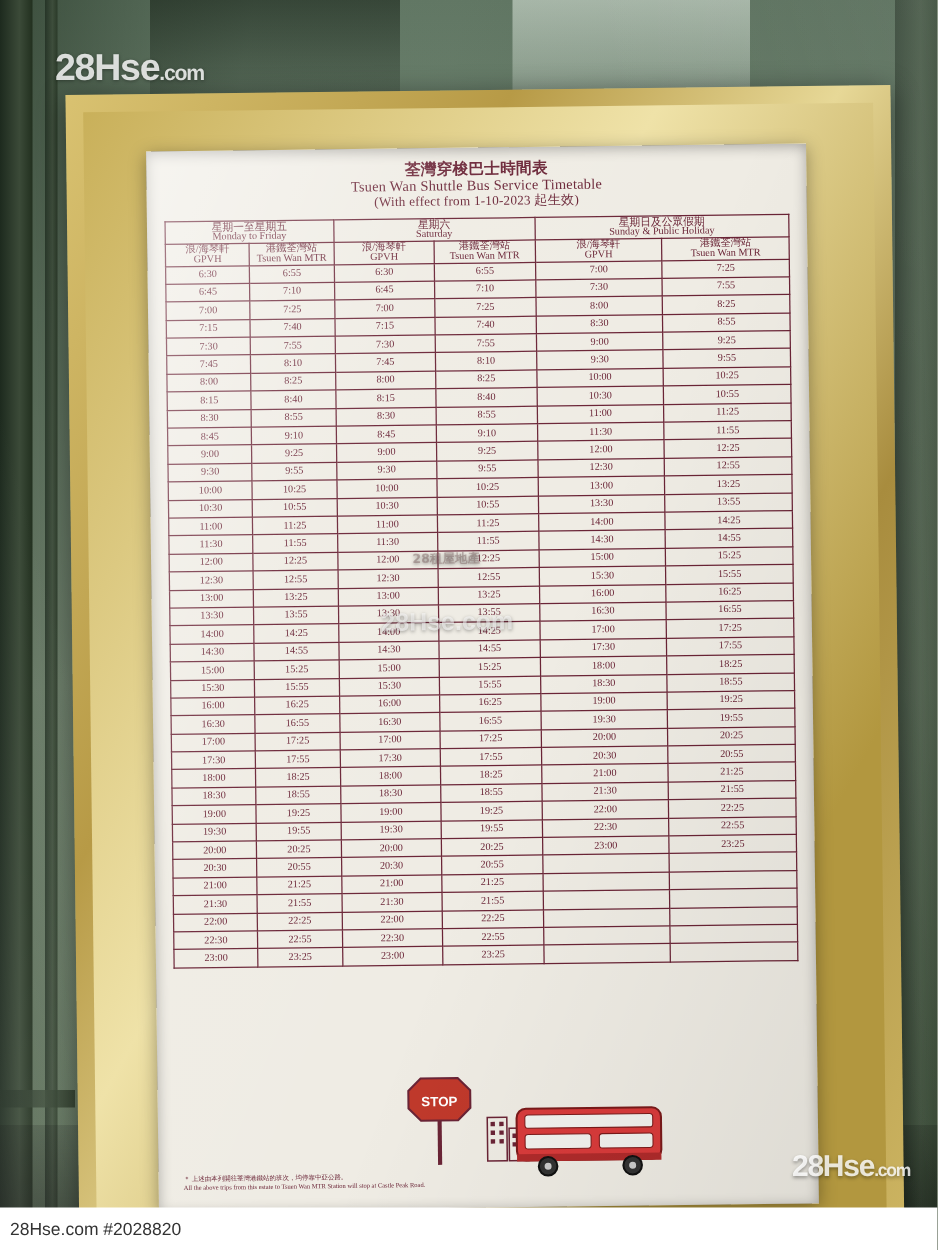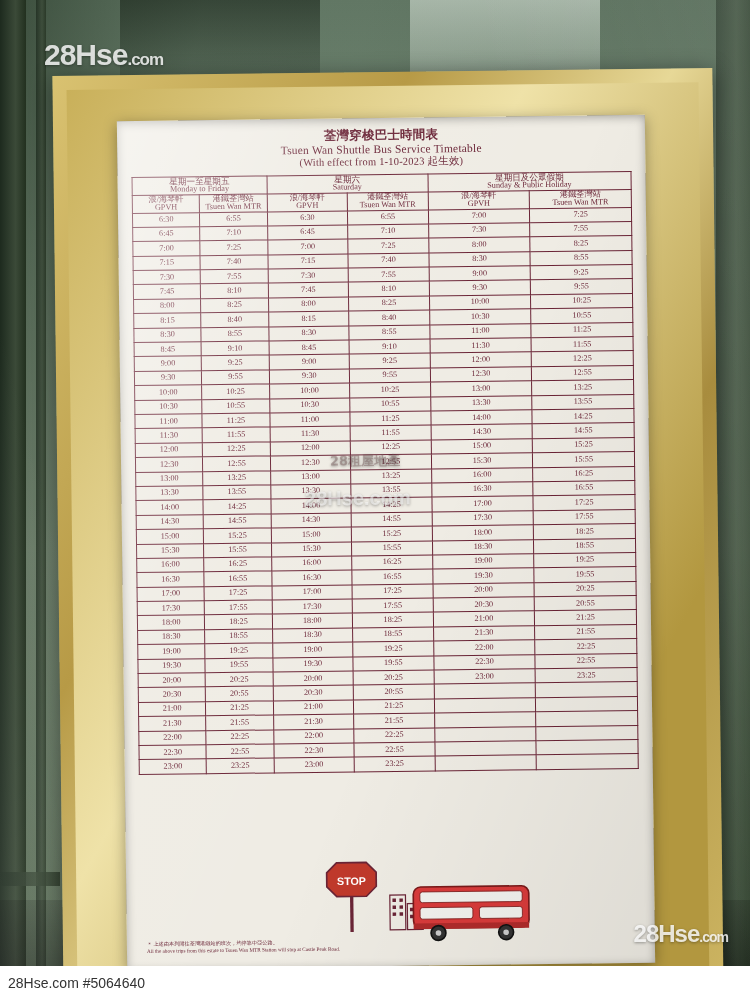--- a/index.html
+++ b/index.html
@@ -100,21 +100,21 @@
   }
   #wm-tl{left:44px;top:38px;font-size:30px;letter-spacing:-1px;}
   #wm-tl .dot{font-size:17px;font-weight:bold;}
   #wm-br{right:22px;bottom:52px;font-size:24px;letter-spacing:-1px;}
   #wm-br .dot{font-size:14px;}
   #wm-center{
     left:305px;top:487px;font-size:20px;color:rgba(255,255,255,.55);
     transform:rotate(-0.7deg);
   }
   #wm-center2{
-    left:330px;top:452px;font-size:13px;color:rgba(120,90,90,.42);
+    left:330px;top:440px;font-size:10px;color:rgba(120,90,90,.42);
     font-family:"DejaVu Sans",sans-serif;transform:rotate(-0.7deg);
   }
   
   #caption{
     position:absolute;left:0;bottom:0;width:750px;height:34px;
     background:#ffffff;color:#333;
     font-family:"Liberation Sans",sans-serif;font-size:14px;
     display:flex;align-items:center;padding-left:8px;box-sizing:border-box;
   }
 </style>
@@ -561,14 +561,14 @@
 <div class="wm" id="wm-tl">
   <span>28Hse</span><span class="dot">.com</span>
 </div>
 <div class="wm" id="wm-br">
   <span>28Hse</span><span class="dot">.com</span>
 </div>
 <div class="wm" id="wm-center">28Hse.com</div>
 <div class="wm" id="wm-center2">28租屋地產</div>
 
 <div id="caption">
-  <span>28Hse.com #5064640</span>
+  <span>28Hse.com #2028820</span>
 </div>
 
 </body></html>

